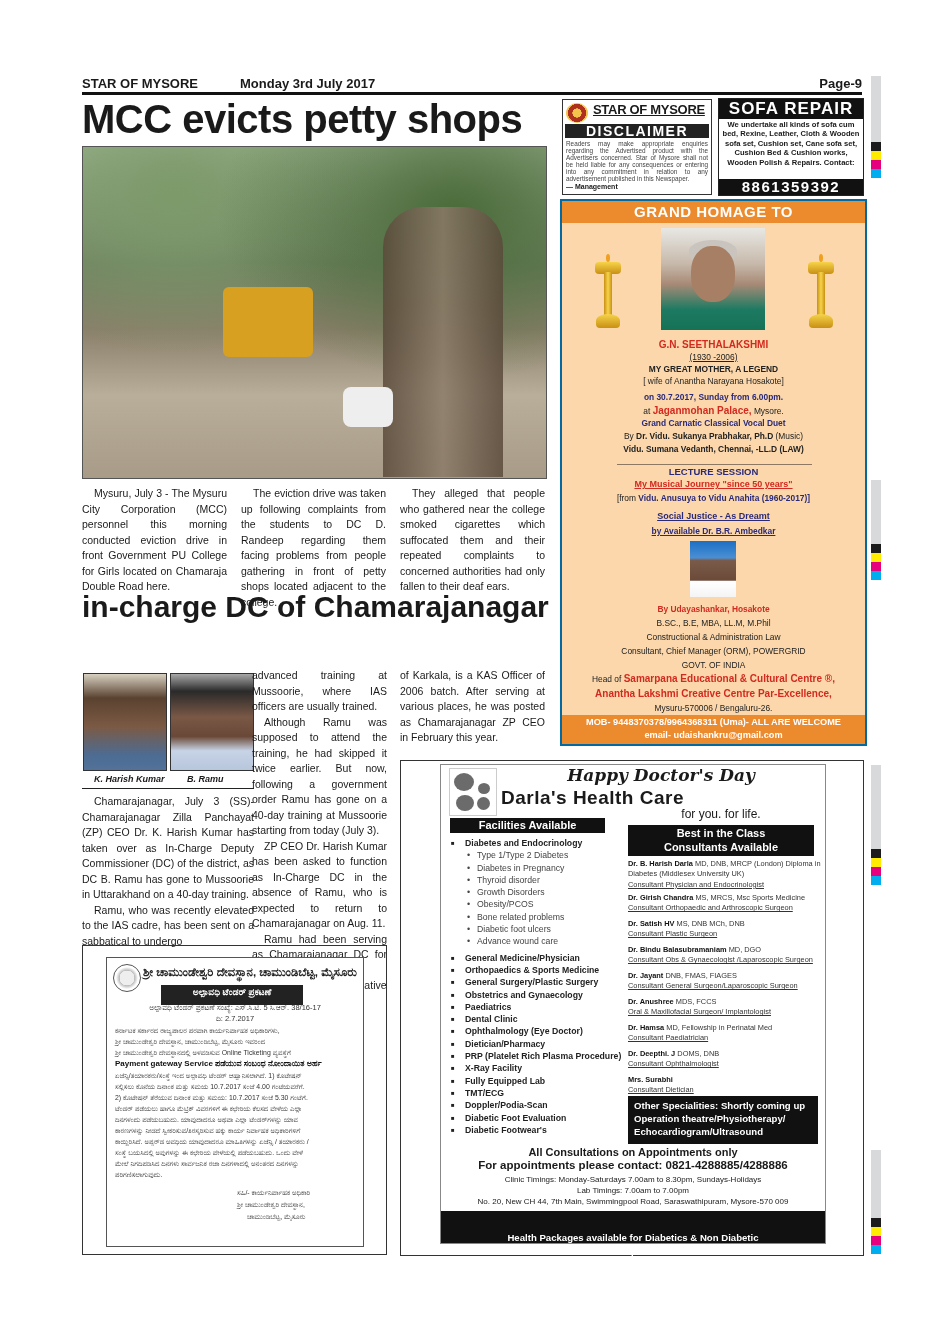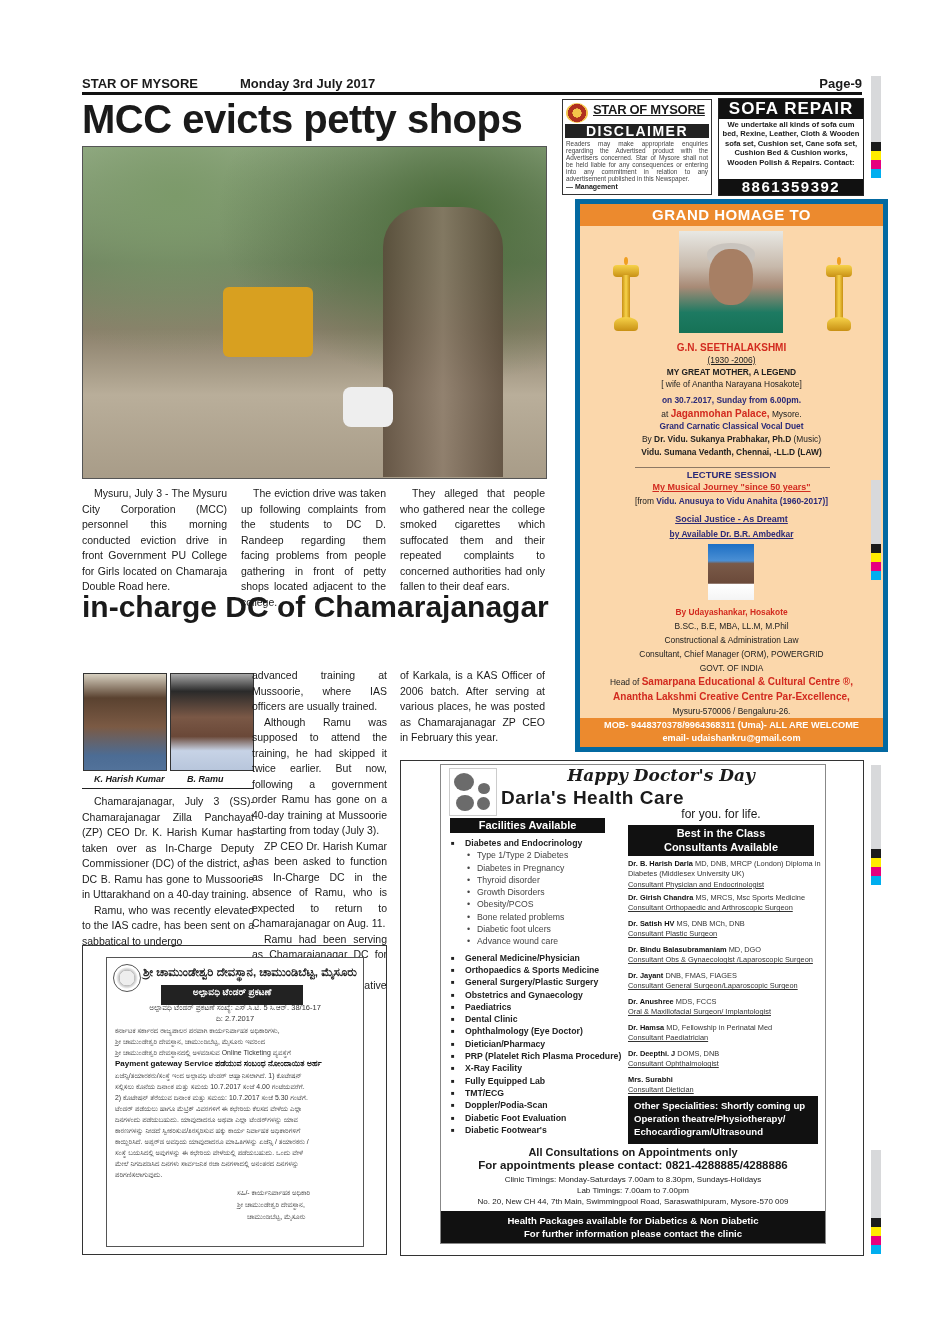--- a/index.html
+++ b/index.html
@@ -40,21 +40,21 @@
   .disc .body { position: absolute; left: 3px; top: 40px; width: 142px; font-size: 6.4px; line-height: 7px; color: #444; text-align: justify; }
   .disc .mgmt { position: absolute; left: 3px; top: 83px; font-size: 7px; font-weight: bold; }
 
   
   .sofa { left: 718px; top: 98px; width: 144px; height: 96px; border: 1px solid #222; background: #fff; }
   .sofa .top { position:absolute; left:0; top:0; width:144px; height:20px; background:#111; color:#fff; font-weight:bold; font-size: 17px; text-align:center; line-height:20px; letter-spacing: 1px; }
   .sofa .body { position:absolute; left:2px; top:21px; width:140px; font-size: 7.6px; line-height: 9.4px; font-weight: bold; text-align:center; }
   .sofa .phone { position:absolute; left:0; bottom:0; width:144px; height:16px; background:#111; color:#fff; font-weight:bold; font-size: 15px; text-align:center; line-height:16px; letter-spacing: 1.5px; }
 
   
-  .homage { left: 560px; top: 199px; width: 303px; height: 543px; background: #fbd7ab; border: 5px solid #0369a1; margin-left: 15px; }
+  .homage { left: 560px; top: 199px; width: 303px; height: 543px; background: #fbd7ab; border: 2px solid #0369a1; }
   .homage .title { position:absolute; left:0; top:0; width:303px; height:22px; background:#ec8a2e; color:#fff; font-weight:bold; font-size: 15px; line-height: 22px; text-align:center; letter-spacing: .5px; }
   .homage .photo { position:absolute; left: 99px; top: 27px; width: 104px; height: 102px; background: linear-gradient(180deg,#e8e8e4 0%,#c7b9ab 35%,#a88a76 55%,#1d7a62 80%,#167256 100%); }
   .homage .photo .face { position:absolute; left:30px; top:18px; width:44px; height:56px; border-radius:45%; background:#a77f64; }
   .homage .photo .hair { position:absolute; left:28px; top:12px; width:48px; height:22px; border-radius: 50% 50% 10px 10px; background:#c9c4be; }
   .lamp { position:absolute; width: 30px; height: 80px; }
   .lamp .head { position:absolute; left:2px; top:8px; width:26px; height:12px; background: linear-gradient(#f7d34a,#c89014); border-radius: 4px; }
   .lamp .stem { position:absolute; left:11px; top:18px; width:8px; height:44px; background: linear-gradient(90deg,#c89014,#f7d34a,#c89014); }
   .lamp .base { position:absolute; left:3px; top:60px; width:24px; height:14px; border-radius: 50% 50% 4px 4px; background: linear-gradient(#f7d34a,#c89014); }
   .lamp .flame { position:absolute; left:13px; top:0; width:4px; height:8px; border-radius: 50%; background:#f0a020; }
   .h-line { position:absolute; left:0; width:303px; text-align:center; font-size: 8.4px; line-height: 11px; color:#222; }
@@ -316,21 +316,21 @@
     <div>Other Specialities: Shortly coming up</div>
     <div>Operation theatre/Physiotherapy/</div>
     <div>Echocardiogram/Ultrasound</div>
   </div>
 
   <div class="line" style="top:381px; font-size:11px; font-weight:bold;">All Consultations on Appointments only</div>
   <div class="line" style="top:394px; font-size:11.5px; font-weight:bold;">For appointments please contact: 0821-4288885/4288886</div>
   <div class="line" style="top:410px; font-size:8px;">Clinic Timings: Monday-Saturdays 7.00am to 8.30pm, Sundays-Holidays</div>
   <div class="line" style="top:421px; font-size:8px;">Lab Timings: 7.00am to 7.00pm</div>
   <div class="line" style="top:432px; font-size:8px;">No. 20, New CH 44, 7th Main, Swimmingpool Road, Saraswathipuram, Mysore-570 009</div>
-  <div class="bar" style="left:0; top:446px; width:384px; height:32px; font-size:9.6px; line-height:13px; padding-top:3px; box-sizing:border-box;">
+  <div class="bar" style="left:0; top:446px; width:384px; height:32px; font-size:9.6px; line-height:13px; padding-top:20px; box-sizing:border-box;">
     <div>Health Packages available for Diabetics &amp; Non Diabetic</div>
     <div>For  further information please contact the clinic</div>
   </div>
 </div>
 
 <div class="strip" style="top:76px;">
   <div class="g" style="height:66px;"></div>
     <div class="k"></div>
     <div class="y"></div>
     <div class="m"></div>

